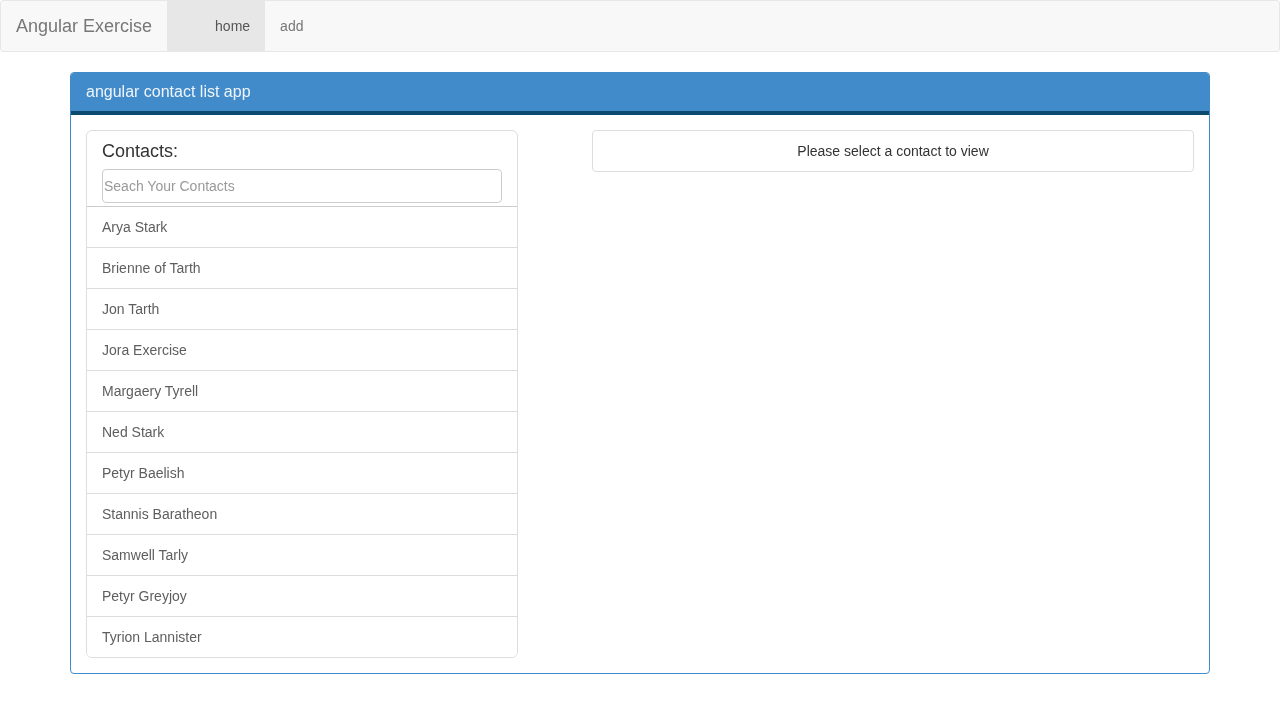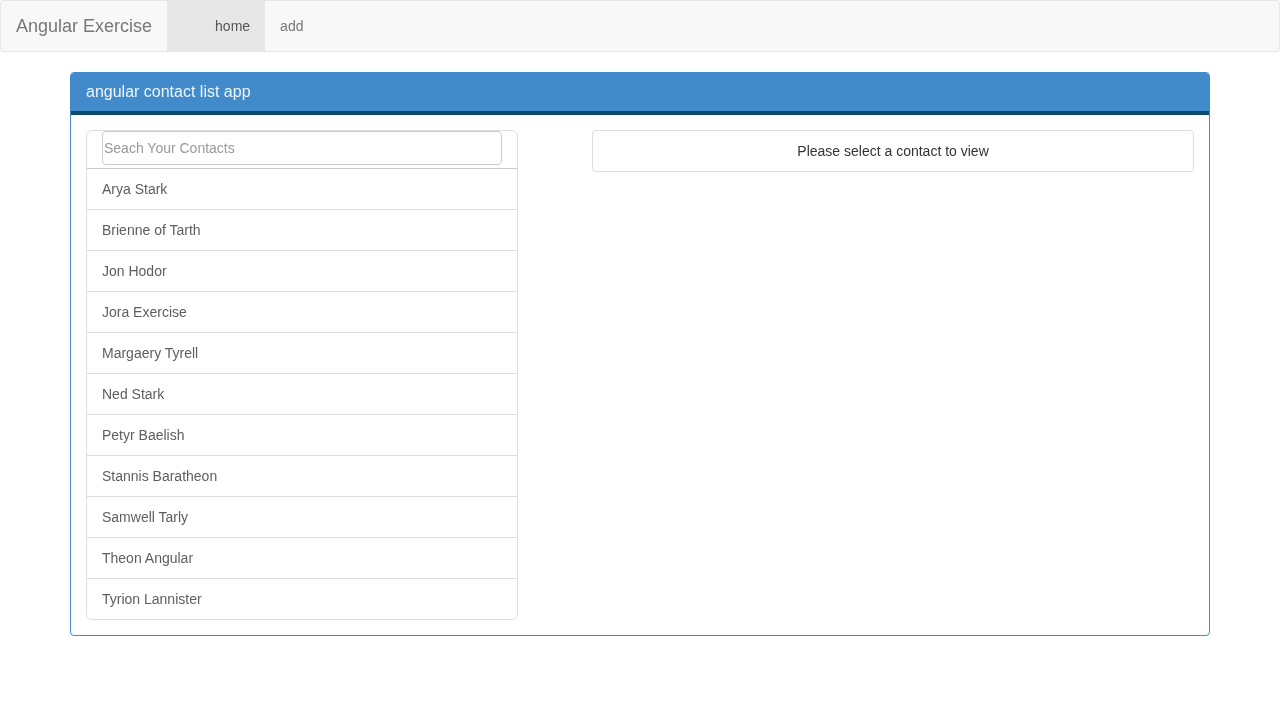--- a/index.html
+++ b/index.html
@@ -123,34 +123,35 @@
   <div class="nav-item">add</div>
 </nav>
 
 <div class="container">
   <div class="panel">
     <div class="panel-heading">angular contact list app</div>
     <div class="panel-body">
 
       <div class="col-left">
         <div class="list-group">
+          <div class="list-header">Contacts:</div>
           <div class="search-wrap">
             <input type="text" class="search-input" placeholder="Seach Your Contacts" style="">
           </div>
           <div class="list-items">
             <div class="list-item">Arya Stark</div>
             <div class="list-item">Brienne of Tarth</div>
-            <div class="list-item">Jon Hodor</div>
+            <div class="list-item">Jon Tarth</div>
             <div class="list-item">Jora Exercise</div>
             <div class="list-item">Margaery Tyrell</div>
             <div class="list-item">Ned Stark</div>
             <div class="list-item">Petyr Baelish</div>
             <div class="list-item">Stannis Baratheon</div>
             <div class="list-item">Samwell Tarly</div>
-            <div class="list-item">Theon Angular</div>
+            <div class="list-item">Petyr Greyjoy</div>
             <div class="list-item">Tyrion Lannister</div>
           </div>
         </div>
       </div>
 
       <div class="col-right">
         <div class="detail-placeholder">Please select a contact to view</div>
       </div>
 
     </div>

